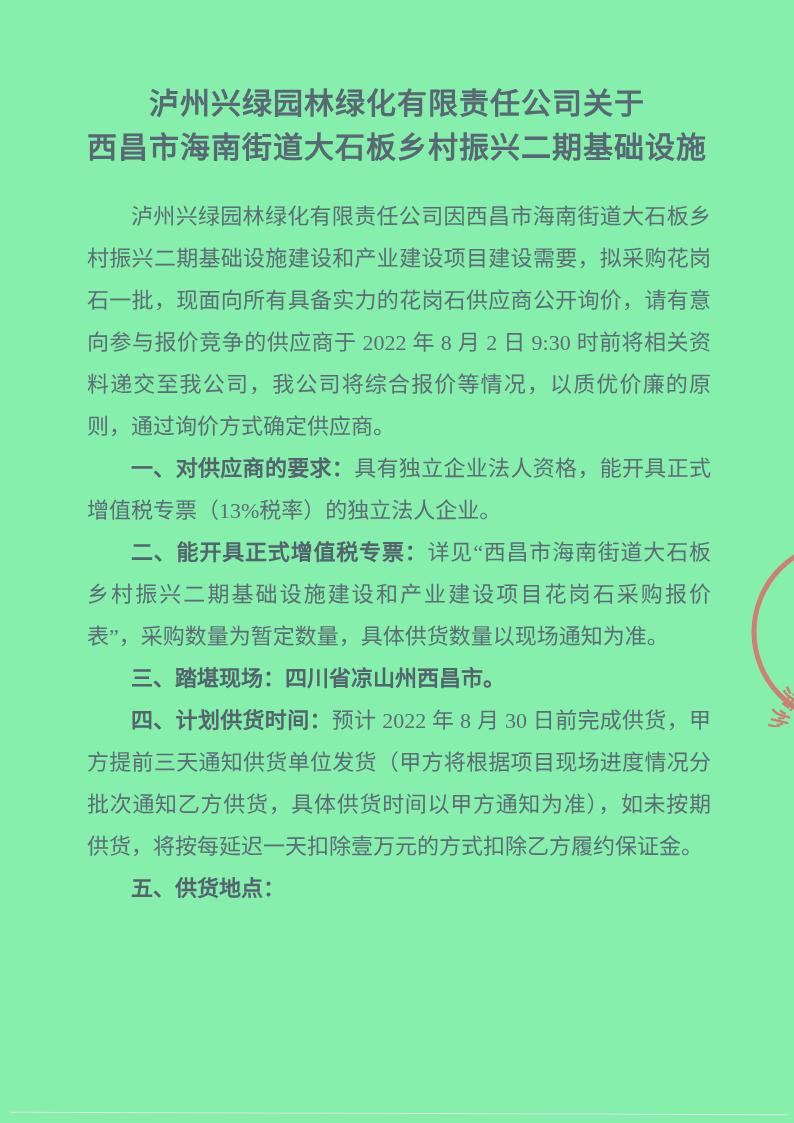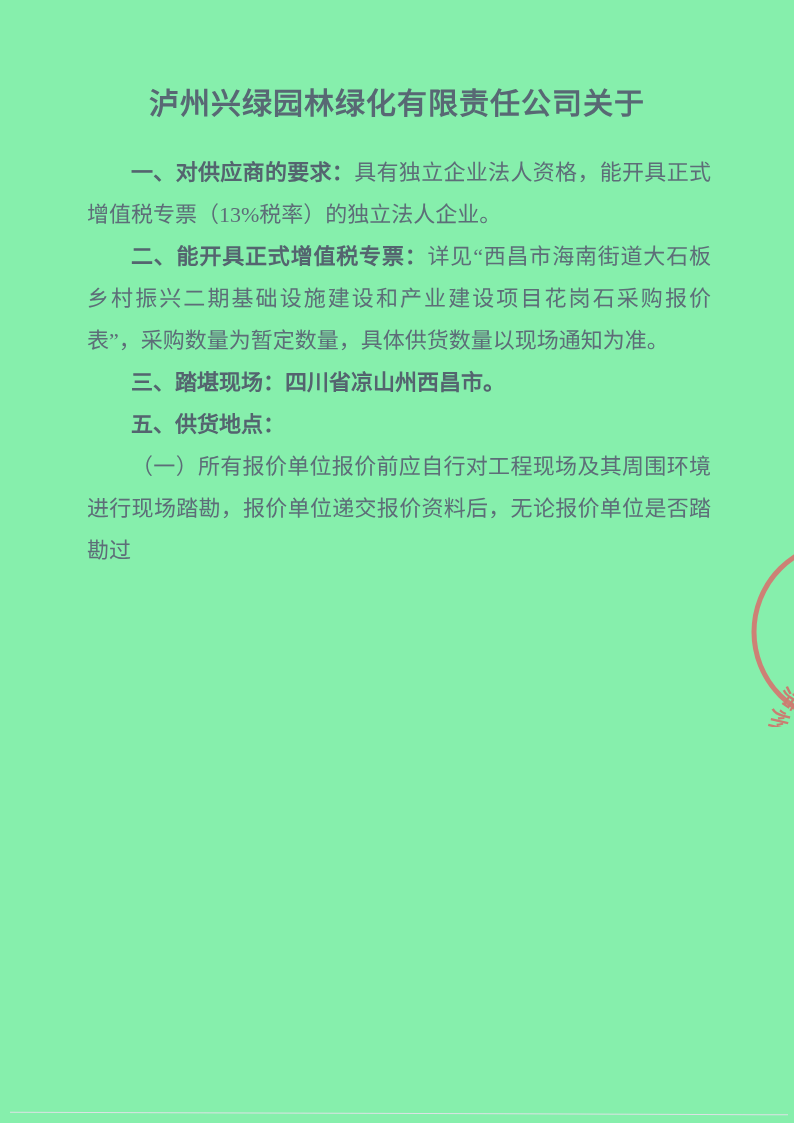--- a/index.html
+++ b/index.html
@@ -79,34 +79,36 @@
     transform: rotate(0.18deg);
   }
 </style>
 </head>
 <body>
 
 <div class="page">
 
   <h1 class="doc-title">
     <span class="tline">泸州兴绿园林绿化有限责任公司关于</span>
+    <span class="tline">西昌市海南街道大石板乡村振兴二期基础设施</span>
   </h1>
 
   <div class="doc-body">
+    <p><span>泸州兴绿园林绿化有限责任公司因西昌市海南街道大石板乡村振兴二期基础设施建设和产业建设项目建设需要，拟采购花岗石一批，现面向所有具备实力的花岗石供应商公开询价，请有意向参与报价竞争的供应商于 2022 年 8 月 2 日 9:30 时前将相关资料递交至我公司，我公司将综合报价等情况，以质优价廉的原则，通过询价方式确定供应商。</span></p>
 
     <p><b class="h">一、对供应商的要求：</b><span>具有独立企业法人资格，能开具正式增值税专票（13%税率）的独立法人企业。</span></p>
 
     <p><b class="h">二、能开具正式增值税专票：</b><span>详见“西昌市海南街道大石板乡村振兴二期基础设施建设和产业建设项目花岗石采购报价表”，采购数量为暂定数量，具体供货数量以现场通知为准。</span></p>
 
     <p><b class="h">三、踏堪现场：</b><span class="bold-body">四川省凉山州西昌市。</span></p>
 
+    <p><b class="h">四、计划供货时间：</b><span>预计 2022 年 8 月 30 日前完成供货，甲方提前三天通知供货单位发货（甲方将根据项目现场进度情况分批次通知乙方供货，具体供货时间以甲方通知为准），如未按期供货，将按每延迟一天扣除壹万元的方式扣除乙方履约保证金。</span></p>
 
     <p><b class="h">五、供货地点：</b><span></span></p>
 
-    <p><span>（一）所有报价单位报价前应自行对工程现场及其周围环境进行现场踏勘，报价单位递交报价资料后，无论报价单位是否踏勘过</span></p>
   </div>
 
   <svg class="seal" viewBox="0 0 190 190" xmlns="http://www.w3.org/2000/svg" aria-hidden="true">
     <defs>
       <path id="sealTextPath" d="M 42,148 A 75,75 0 1 0 148,148" fill="none"></path>
     </defs>
     <circle cx="95" cy="95" r="90" fill="none" stroke="#dd6a6a" stroke-width="5"></circle>
     <text fill="#d96565">
       <textPath href="#sealTextPath" startOffset="2">泸州兴绿园林绿化有限责任公司</textPath>
     </text>

